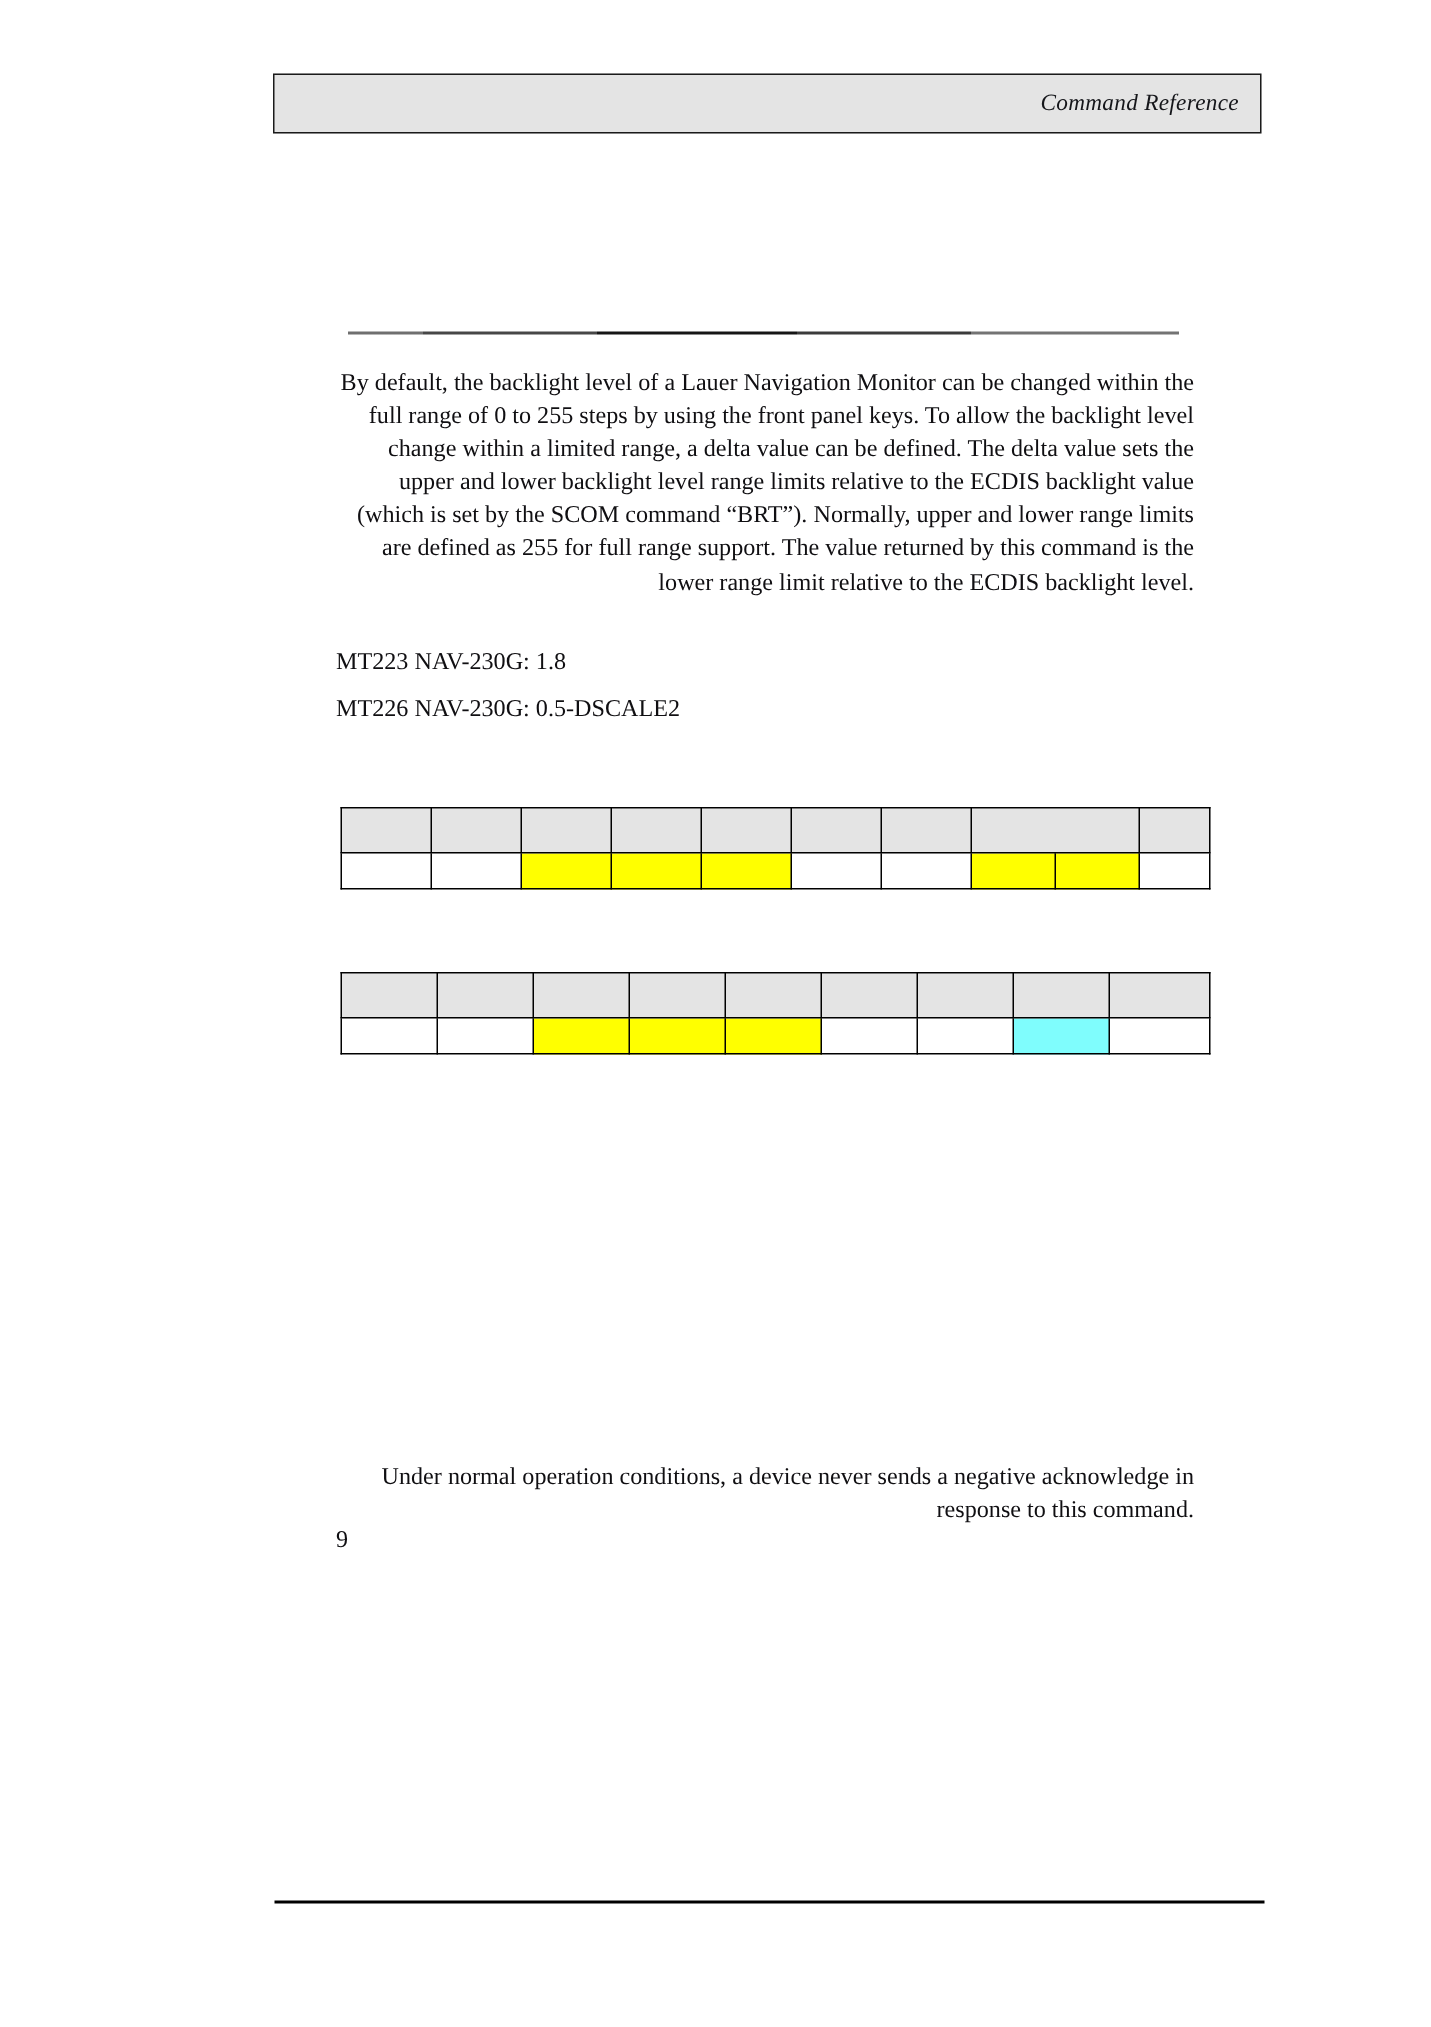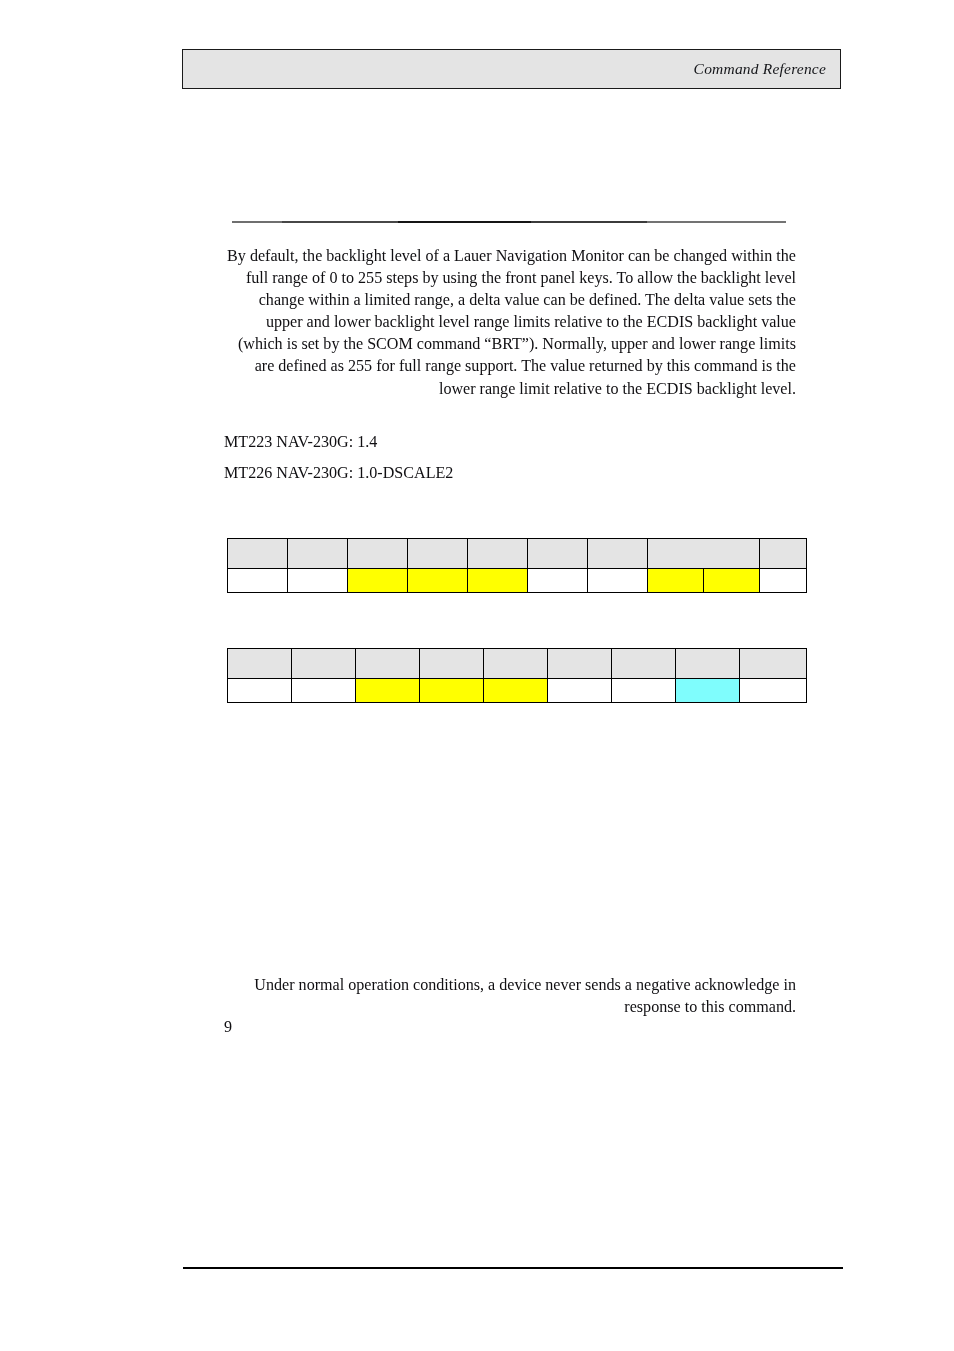--- a/index.html
+++ b/index.html
@@ -135,22 +135,22 @@
 <body>
 
 <div class="page-header">
   <span class="page-header-title">Command Reference</span>
 </div>
 
 <div class="section-rule"></div>
 
 <div class="body-paragraph" id="intro-paragraph">By default, the backlight level of a Lauer Navigation Monitor can be changed within the full range of 0 to 255 steps by using the front panel keys. To allow the backlight level change within a limited range, a delta value can be defined. The delta value sets the upper and lower backlight level range limits relative to the ECDIS backlight value (which is set by the SCOM command “BRT”). Normally, upper and lower range limits are defined as 255 for full range support. The value returned by this command is the lower range limit relative to the ECDIS backlight level.</div>
 
-<div class="version-line" id="version-line-0">MT223 NAV-230G: 1.4</div>
-<div class="version-line" id="version-line-1">MT226 NAV-230G: 1.0-DSCALE2</div>
+<div class="version-line" id="version-line-0">MT223 NAV-230G: 1.8</div>
+<div class="version-line" id="version-line-1">MT226 NAV-230G: 0.5-DSCALE2</div>
 
 <table class="byte-table" id="request-frame-table">
   <tbody>
     <tr class="header-row">
         <td style="width: 59px;"></td>
         <td style="width: 59px;"></td>
         <td style="width: 59px;"></td>
         <td style="width: 59px;"></td>
         <td style="width: 59px;"></td>
         <td style="width: 59px;"></td>

